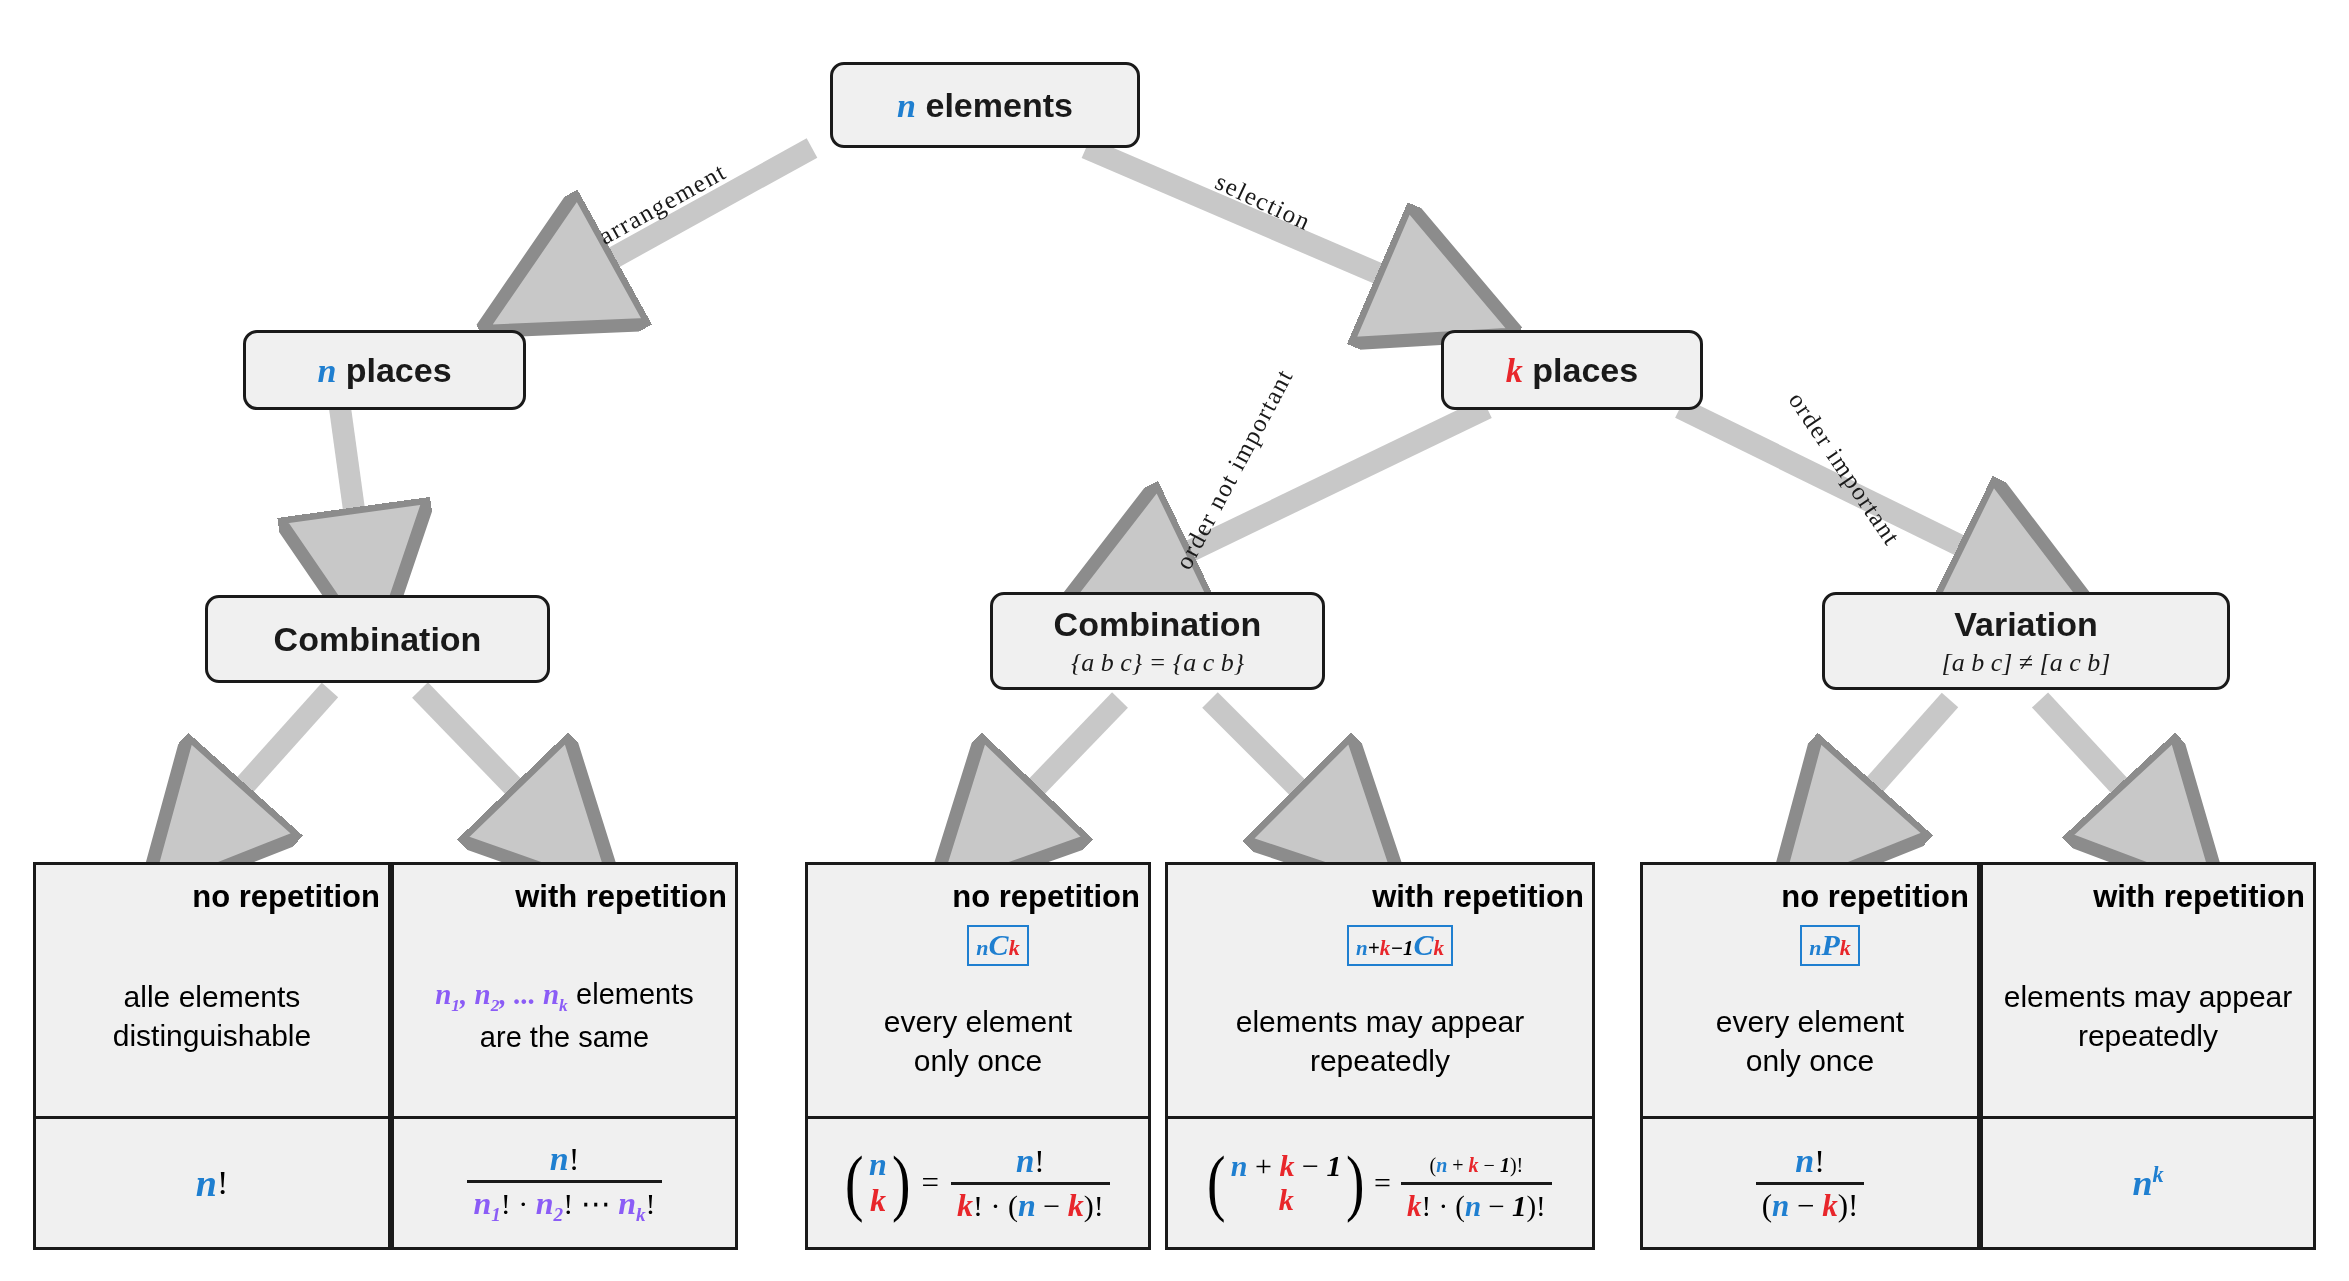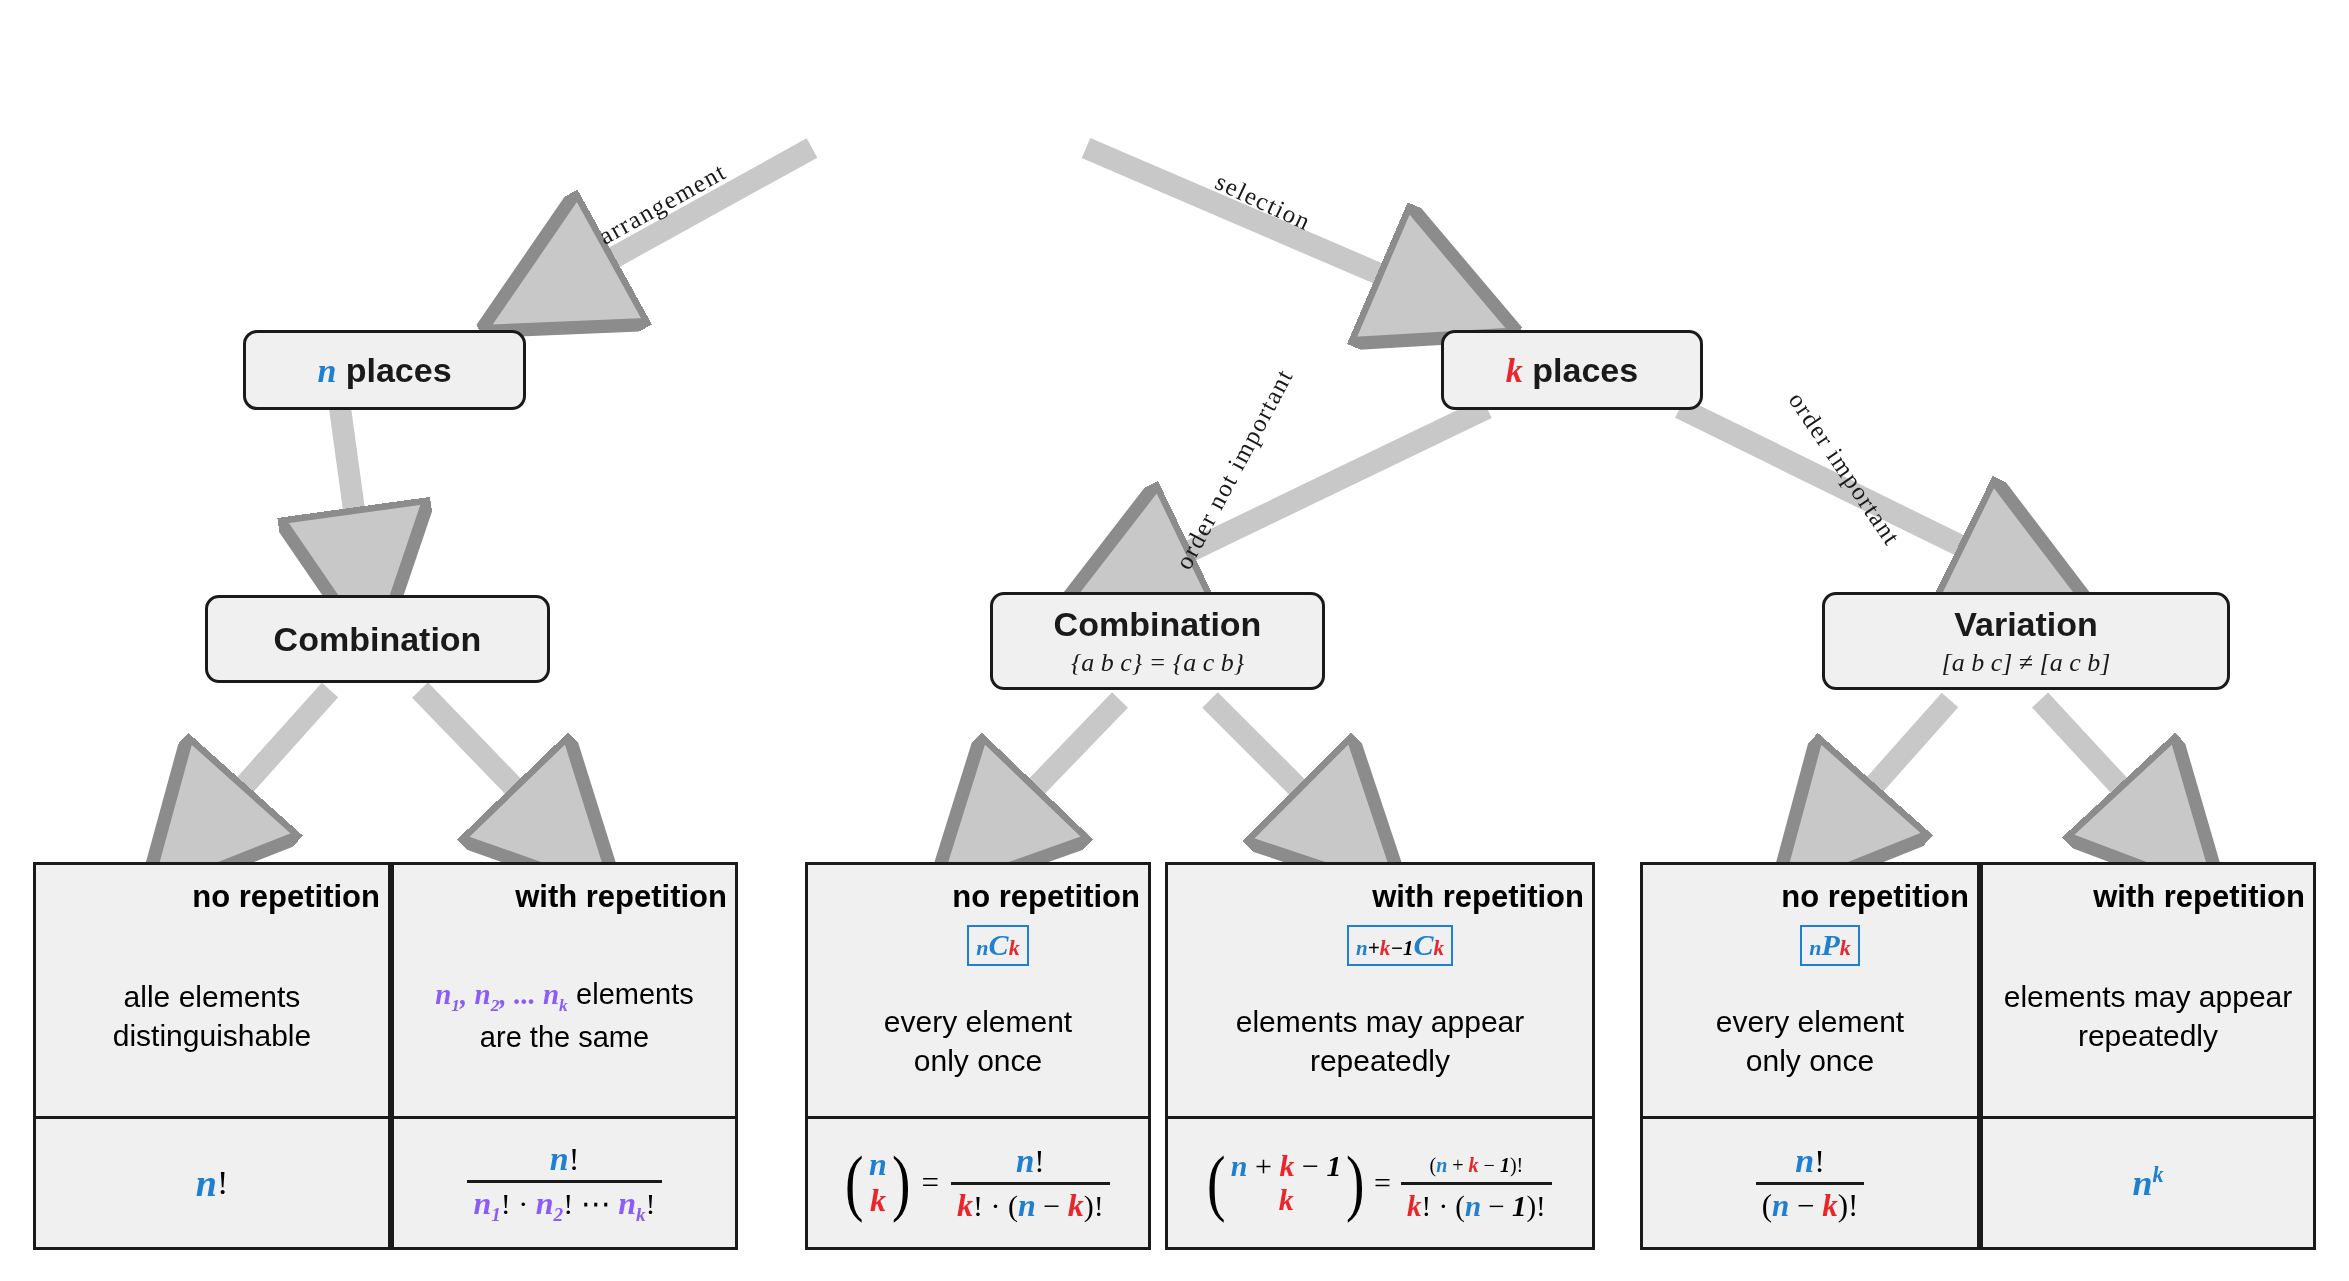--- a/index.html
+++ b/index.html
@@ -200,20 +200,26 @@
       <path d="M420,690 L560,835" stroke-width="22" stroke="#c8c8c8" marker-end="url(#ah)" fill="none"></path>
 
       <path d="M1120,700 L990,835" stroke-width="22" stroke="#c8c8c8" marker-end="url(#ah)" fill="none"></path>
       <path d="M1210,700 L1345,835" stroke-width="22" stroke="#c8c8c8" marker-end="url(#ah)" fill="none"></path>
 
       <path d="M1950,700 L1830,835" stroke-width="22" stroke="#c8c8c8" marker-end="url(#ah)" fill="none"></path>
       <path d="M2040,700 L2165,835" stroke-width="22" stroke="#c8c8c8" marker-end="url(#ah)" fill="none"></path>
     </g>
   </svg>
 
+  <div class="node" style="left:830px; top:62px; width:310px; height:86px;">
+    <div class="line1">
+      <span class="blue ital-serif">n</span>
+      <span>elements</span>
+    </div>
+  </div>
 
   <div class="node" style="left:243px; top:330px; width:283px; height:80px;">
     <div class="line1">
       <span class="blue ital-serif">n</span>
       <span>places</span>
     </div>
   </div>
 
   <div class="node" style="left:1441px; top:330px; width:262px; height:80px;">
     <div class="line1">

